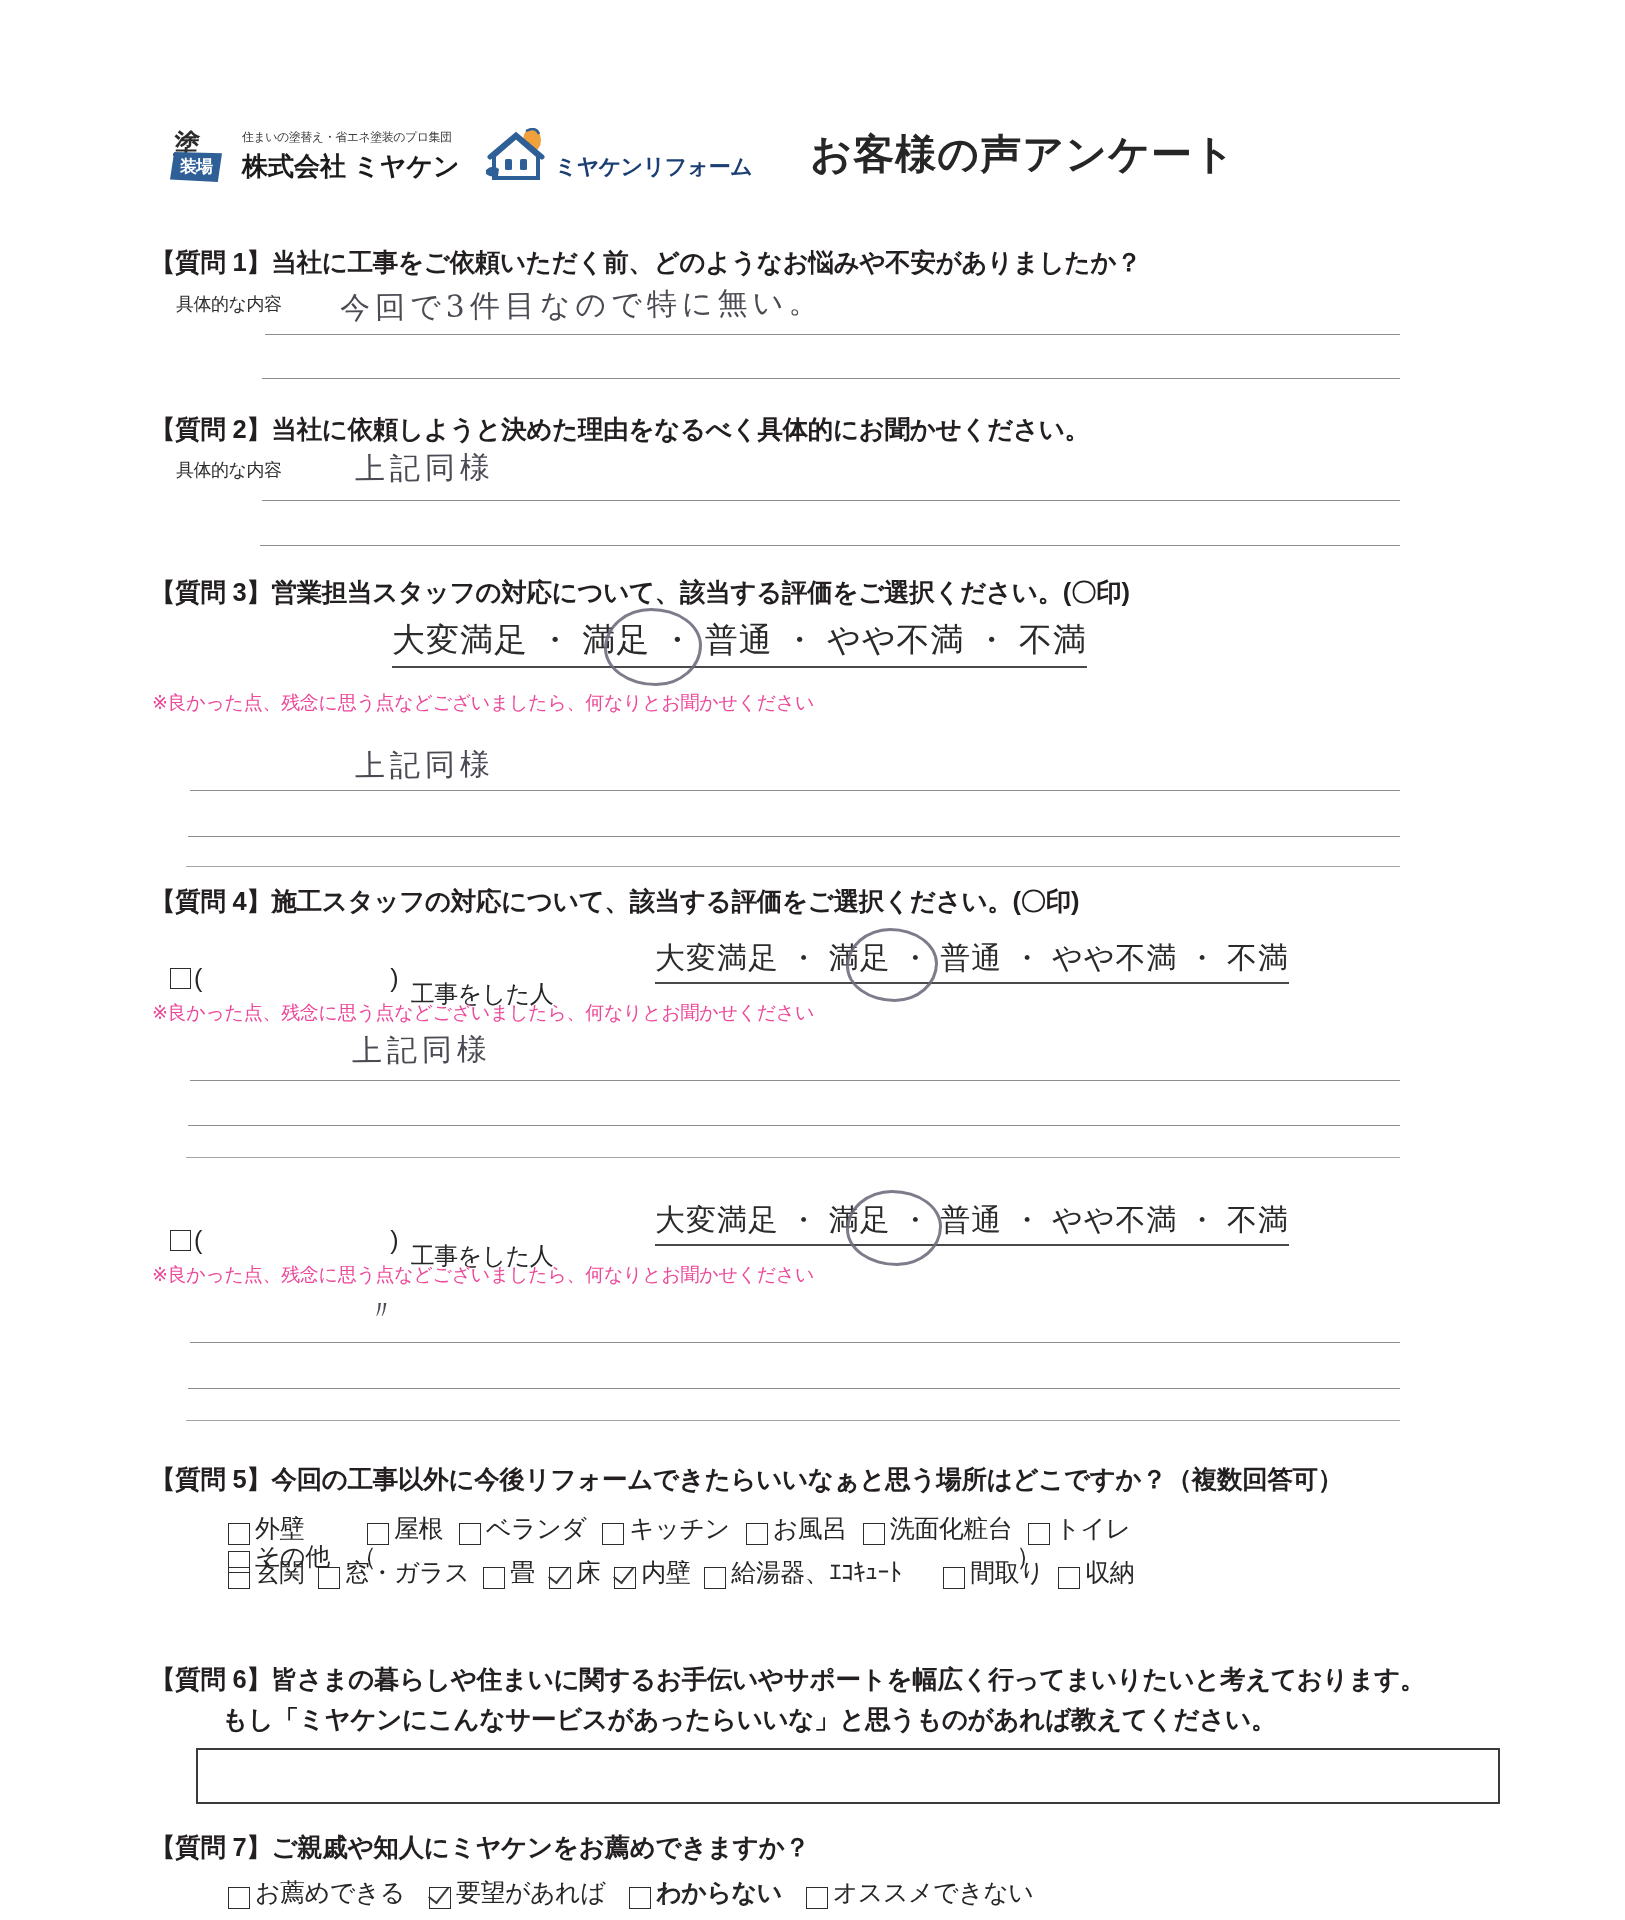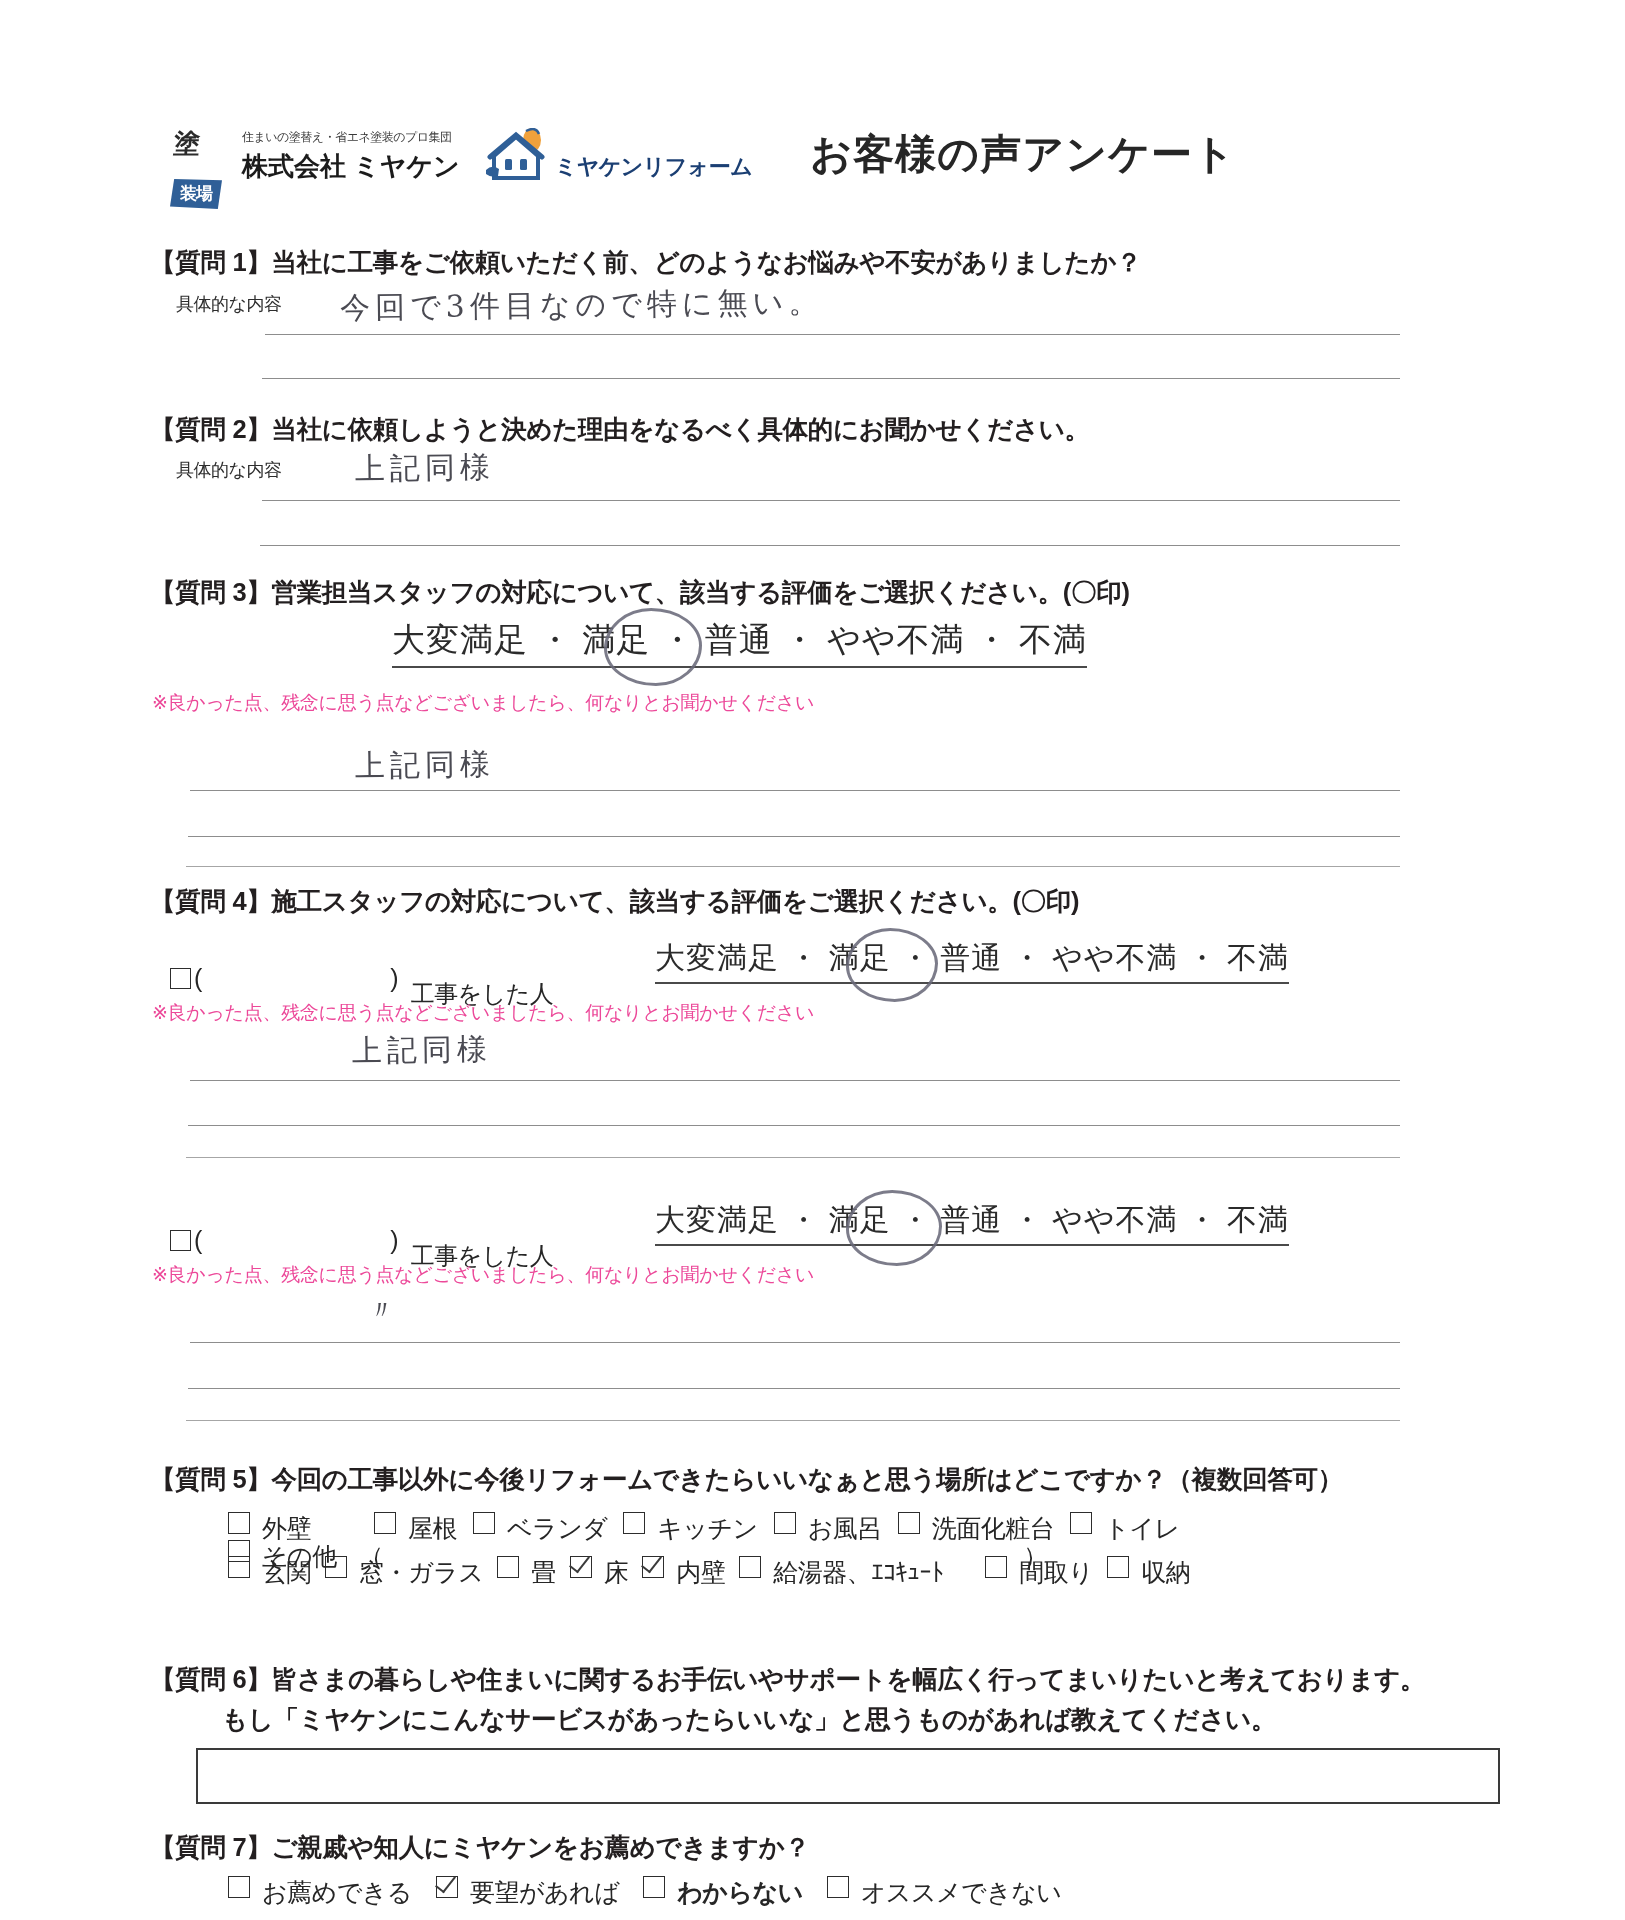--- a/index.html
+++ b/index.html
@@ -47,21 +47,20 @@
     color: #2b2b2b;
     letter-spacing: -1px;
     transform: skewX(-5deg);
   }
   .paint-mark .pm-bot {
     position: absolute;
     left: 0; top: 26px;
     width: 52px; height: 30px;
     background: #2f5f97;
     clip-path: polygon(8% 0, 100% 4%, 92% 100%, 0 92%);
-    margin-top: 27px;
   }
   .paint-mark .pm-bot span {
     display: block;
     font-size: 17px;
     font-weight: bold;
     color: #ffffff;
     text-align: center;
     line-height: 30px;
     letter-spacing: -1px;
   }
@@ -190,23 +189,22 @@
     position: absolute;
     display: flex;
     align-items: center;
     white-space: nowrap;
     font-size: 25px;
     color: #262626;
     letter-spacing: -0.5px;
   }
   .cb-item {
     display: inline-flex;
-    align-items: flex-start;
+    align-items: flex-end;
     margin-right: 22px;
-    gap: 7px;
   }
   .cb-box {
     position: relative;
     display: inline-block;
     width: 20px;
     height: 20px;
     border: 1.6px solid #2d2d2d;
     margin-right: 5px;
     flex: none;
   }

